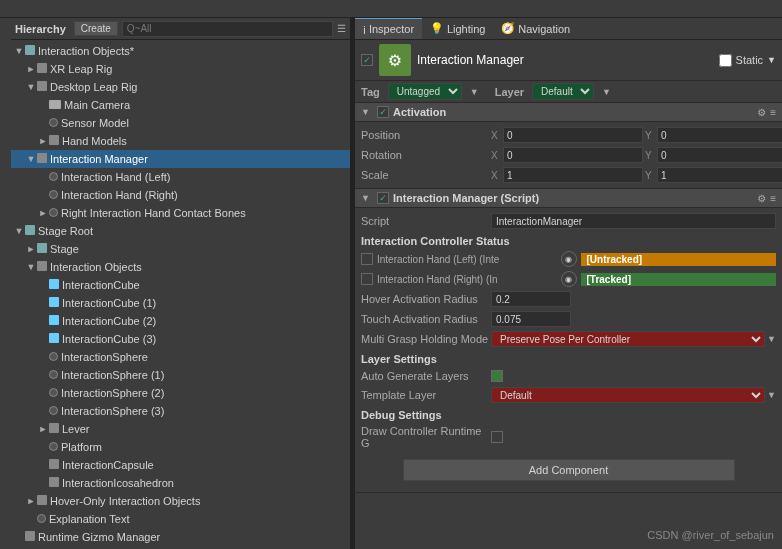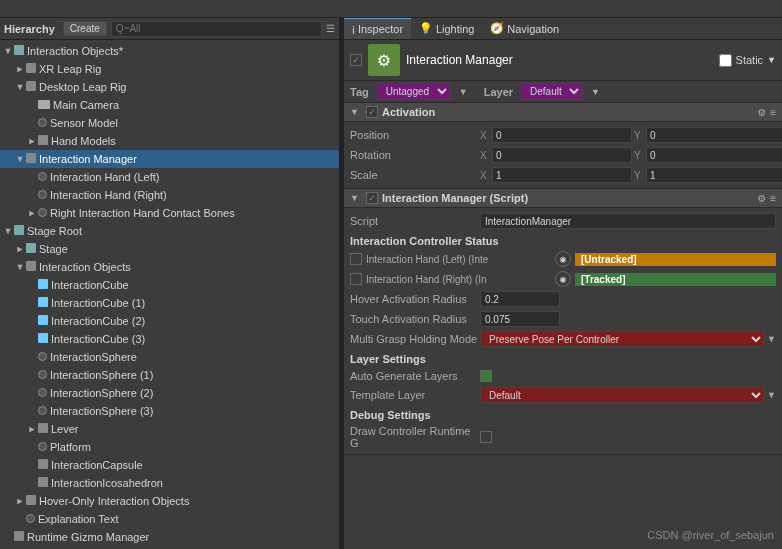--- a/index.html
+++ b/index.html
@@ -35,20 +35,21 @@
       align-items: center;
       padding: 0 4px;
       background: #3c3c3c;
       border-bottom: 1px solid #222;
     }
     
     .main-content {
       display: flex;
       flex: 1;
       overflow: hidden;
+      margin-left: 11px;
     }
     
     .left-panel {
       width: 340px;
       background: #3c3c3c;
       border-right: 1px solid #222;
       display: flex;
       flex-direction: column;
       flex-shrink: 0;
     }
@@ -180,21 +181,21 @@
     }
     .tag-row {
       display: flex;
       align-items: center;
       padding: 2px 6px;
       gap: 8px;
       border-bottom: 1px solid #2a2a2a;
     }
     .tag-label { font-size: 11px; color: #aaa; font-weight: bold; }
     .tag-select {
-      background: #701a75;
+      background: #14532d;
       border: 1px solid #444;
       color: #d4d4d4;
       font-size: 10px;
       padding: 1px 4px;
       cursor: pointer;
     }
     
     .component-header {
       display: flex;
       align-items: center;
@@ -743,19 +744,20 @@
           </select>
           <span style="font-size:9px; color:#aaa; margin-left:2px;">▼</span>
         </div>
 
         <div class="section-header">Debug Settings</div>
         <div class="field-row">
           <span class="field-label">Draw Controller Runtime G</span>
           <div class="status-checkbox"></div>
         </div>
 
+        <button class="add-component-btn">Add Component</button>
       </div>
 
     </div>
   </div>
 </div>
 
 <div class="watermark">CSDN @river_of_sebajun</div>
 
 </body></html>

